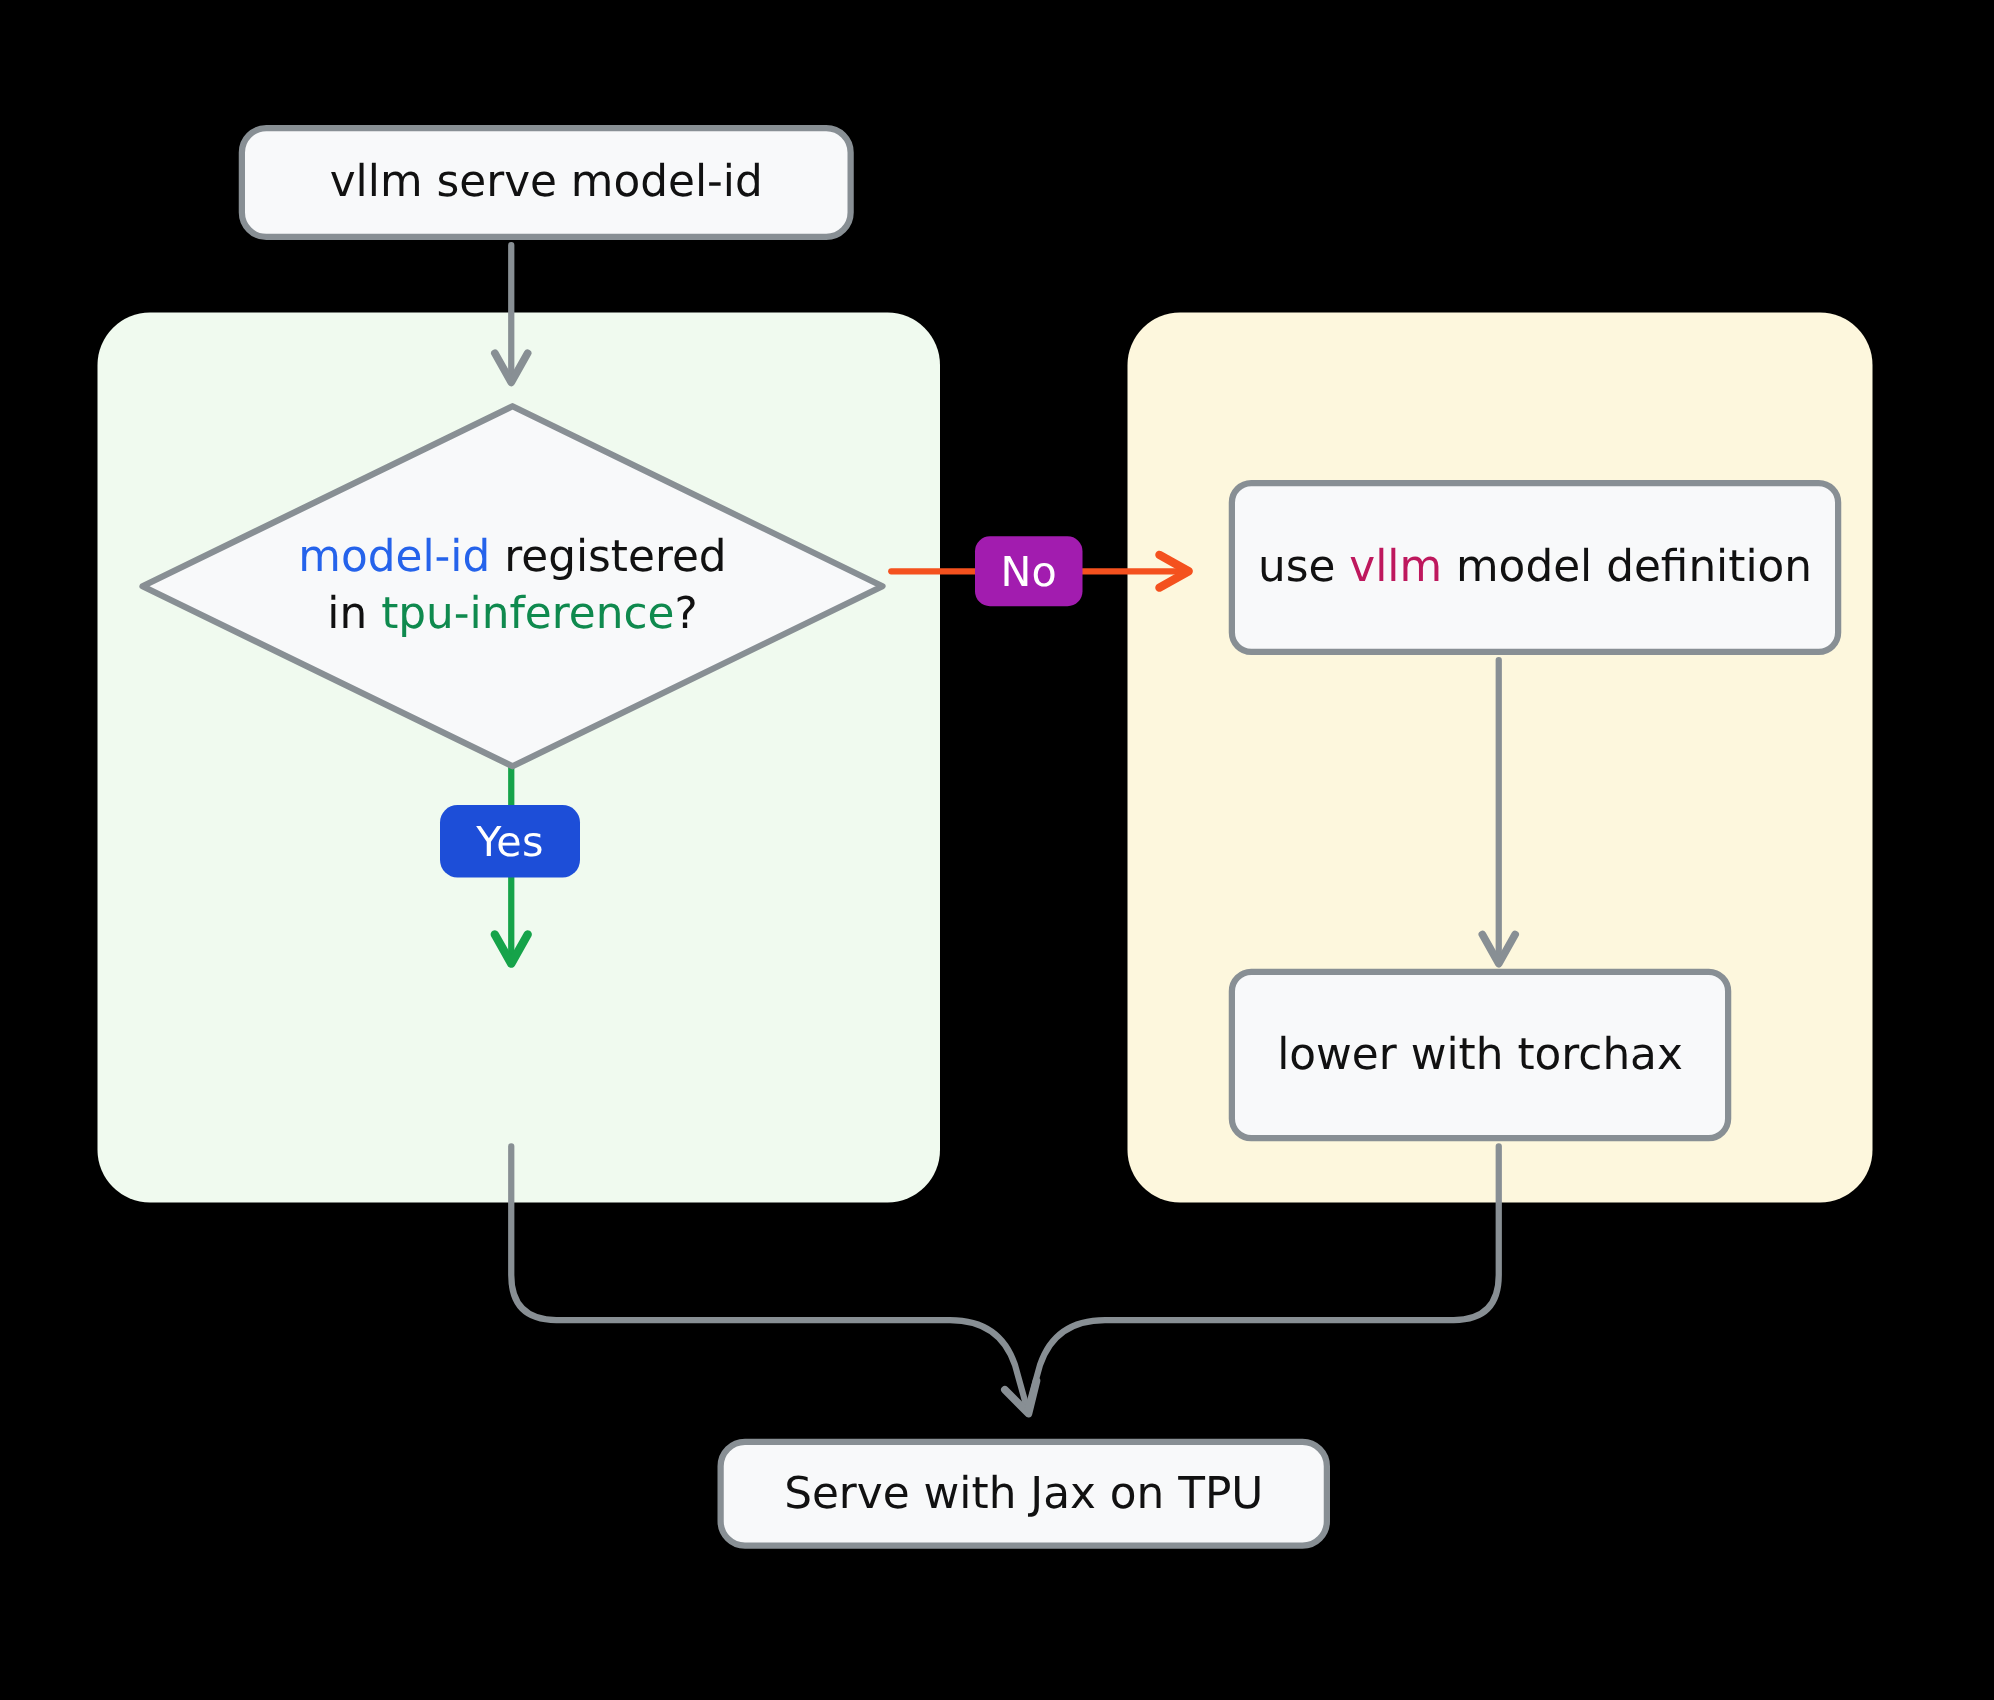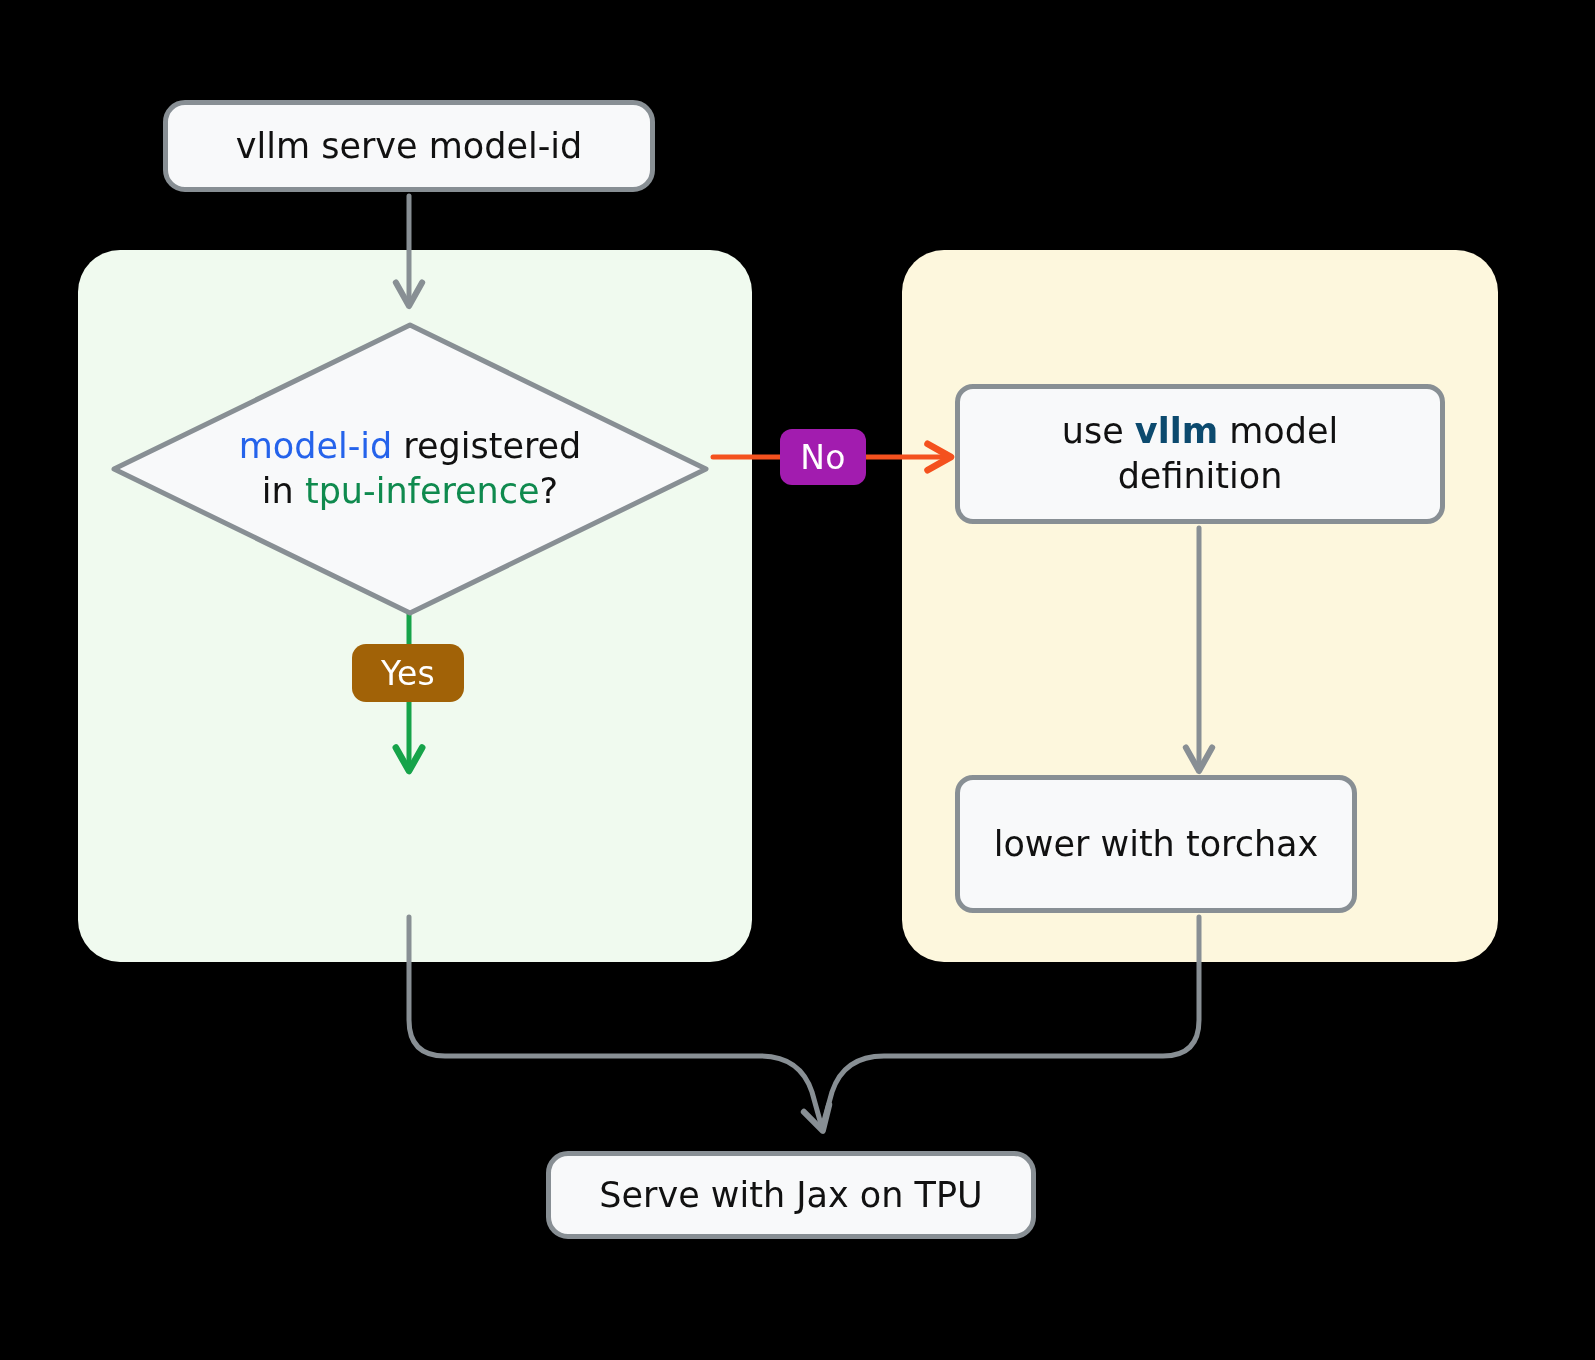--- a/index.html
+++ b/index.html
@@ -61,20 +61,21 @@
     border-radius: 18px;
     display: flex;
     align-items: center;
     justify-content: center;
     text-align: center;
     color: #111111;
     font-size: 35px;
     font-weight: 500;
     line-height: 1.28;
     padding: 6px 18px;
+    margin-left: 28px;
   }
   .node .txt { display: block; }
 
   #node-start {
     left: 163px; top: 100px; width: 492px; height: 92px;
     border-radius: 22px;
   }
   #node-use-tpu {
     left: 163px; top: 775px; width: 492px; height: 138px;
   }
@@ -124,29 +125,29 @@
     font-weight: 500;
     border-radius: 12px;
     letter-spacing: 0.2px;
   }
   #badge-no {
     left: 780px; top: 429px; width: 86px; height: 56px;
     background: #a21caf;
   }
   #badge-yes {
     left: 352px; top: 644px; width: 112px; height: 58px;
-    background: #a16207;
+    background: #1d4ed8;
     border-radius: 14px;
   }
 
   
   .tok-blue  { color: #2563EB; }
   .tok-green { color: #0F8A4E; }
   .tok-green2{ color: #19A85C; }
-  .tok-orange{ color: #0c4a6e; font-weight: bold; }
+  .tok-orange{ color: #be185d; }
 </style>
 </head>
 <body>
 
 <div id="stage">
 
   <div class="panel" id="panel-yes"></div>
   <div class="panel" id="panel-no"></div>
 
   <svg id="wires" viewBox="0 0 1595 1360" xmlns="http://www.w3.org/2000/svg">

